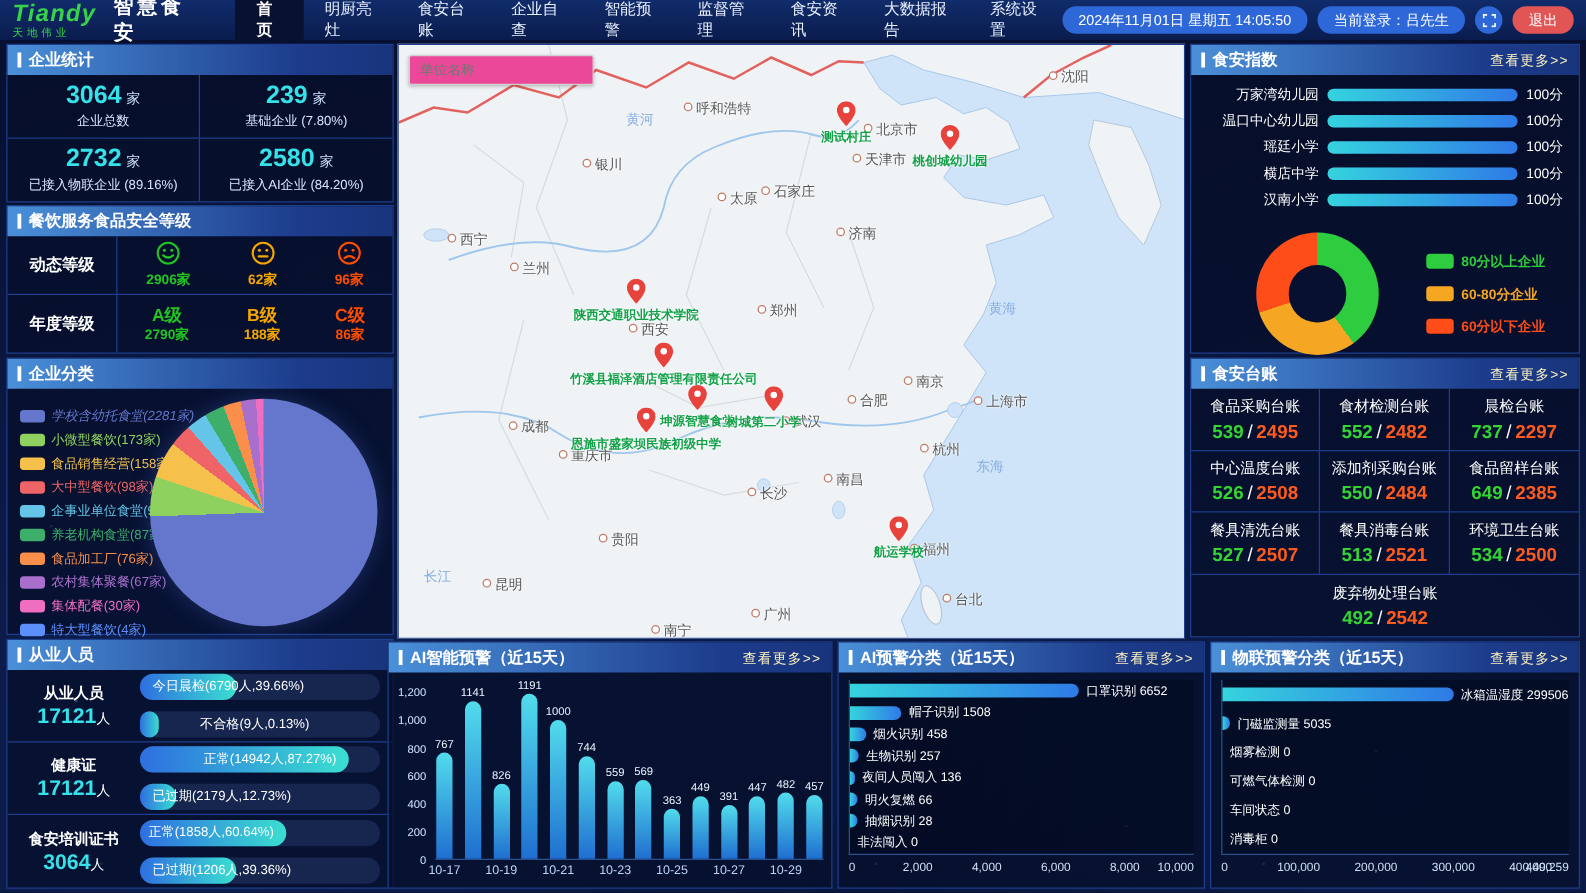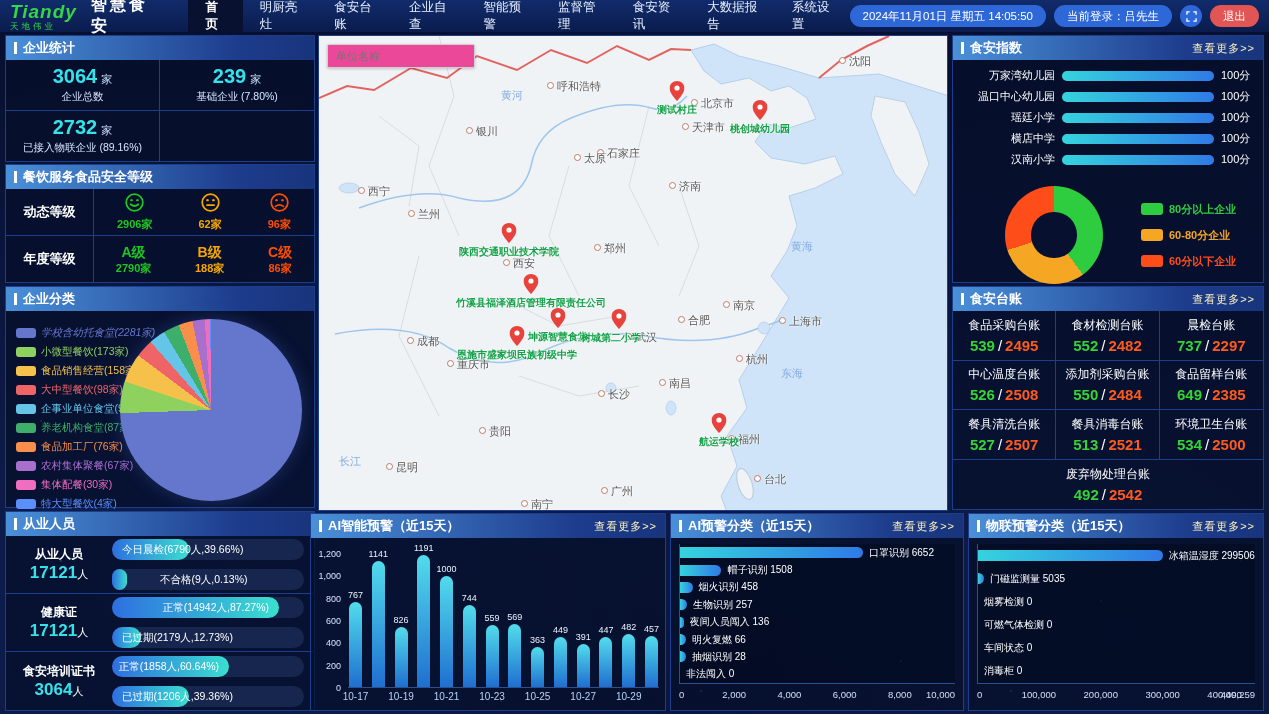--- a/index.html
+++ b/index.html
@@ -183,20 +183,24 @@
           <div><span class="num">3064</span><span class="unit">家</span></div>
           <div class="slabel">企业总数</div>
         </div>
         <div class="cell">
           <div><span class="num">239</span><span class="unit">家</span></div>
           <div class="slabel">基础企业 (7.80%)</div>
         </div>
         <div class="cell">
           <div><span class="num">2732</span><span class="unit">家</span></div>
           <div class="slabel">已接入物联企业 (89.16%)</div>
+        </div>
+        <div class="cell">
+          <div><span class="num">2580</span><span class="unit">家</span></div>
+          <div class="slabel">已接入AI企业 (84.20%)</div>
         </div>
       </div>
     </div>
 </div>
 
 <div class="panel" style="left:5px;top:164px;width:310px;height:119px;">
   <div class="phead">
     <span class="accent"></span>
     <span>餐饮服务食品安全等级</span>
   </div>
@@ -390,27 +394,27 @@
       <path d="M0,62 L28,50 L55,54 L92,32 L128,42 L158,20 L198,34 L232,14 L268,27 L298,10 L330,24 L352,13 L372,14"></path>
       <path d="M500,42 L522,24 L548,10 L570,0"></path>
     </g>
   </svg>
   <input class="map-search" id="map-search" placeholder="单位名称" style="">
   <div id="map-labels">
       <div class="city" style="left: 520px; top: 18px;"><i></i>沈阳</div>
       <div class="city" style="left: 228px; top: 43px;"><i></i>呼和浩特</div>
       <div class="city" style="left: 372px; top: 60px;"><i></i>北京市</div>
       <div class="city" style="left: 363px; top: 84px;"><i></i>天津市</div>
-      <div class="city" style="left: 278px; top: 110px;"><i></i>石家庄</div>
+      <div class="city" style="left: 290px; top: 110px;"><i></i>石家庄</div>
       <div class="city" style="left: 255px; top: 115px;"><i></i>太原</div>
       <div class="city" style="left: 350px; top: 143px;"><i></i>济南</div>
       <div class="city" style="left: 147px; top: 88px;"><i></i>银川</div>
       <div class="city" style="left: 39px; top: 148px;"><i></i>西宁</div>
       <div class="city" style="left: 89px; top: 171px;"><i></i>兰州</div>
-      <div class="city" style="left: 275px; top: 205px;"><i></i>郑州</div>
+      <div class="city" style="left: 287px; top: 205px;"><i></i>郑州</div>
       <div class="city" style="left: 184px; top: 220px;"><i></i>西安</div>
       <div class="city" style="left: 404px; top: 262px;"><i></i>南京</div>
       <div class="city" style="left: 460px; top: 278px;"><i></i>上海市</div>
       <div class="city" style="left: 359px; top: 277px;"><i></i>合肥</div>
       <div class="city" style="left: 417px; top: 316px;"><i></i>杭州</div>
       <div class="city" style="left: 306px; top: 294px;"><i></i>武汉</div>
       <div class="city" style="left: 88px; top: 298px;"><i></i>成都</div>
       <div class="city" style="left: 128px; top: 321px;"><i></i>重庆市</div>
       <div class="city" style="left: 279px; top: 351px;"><i></i>长沙</div>
       <div class="city" style="left: 340px; top: 340px;"><i></i>南昌</div>

